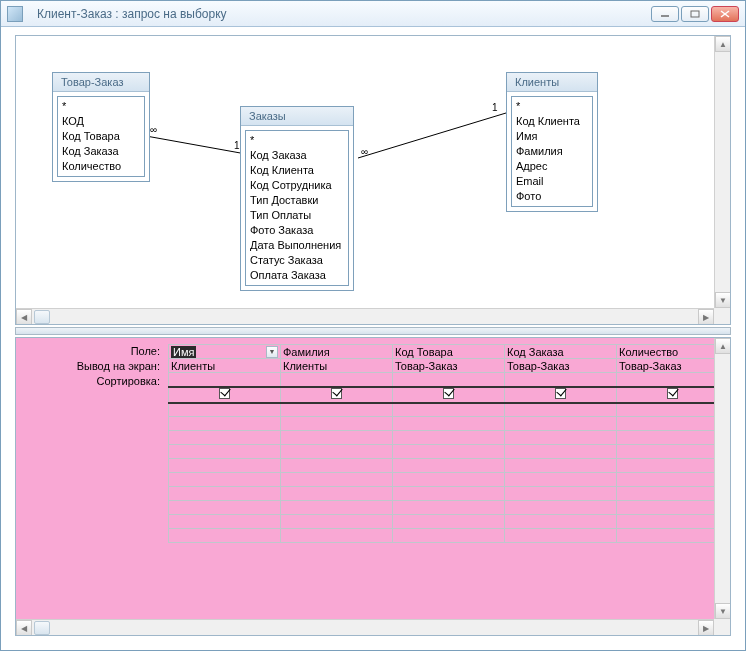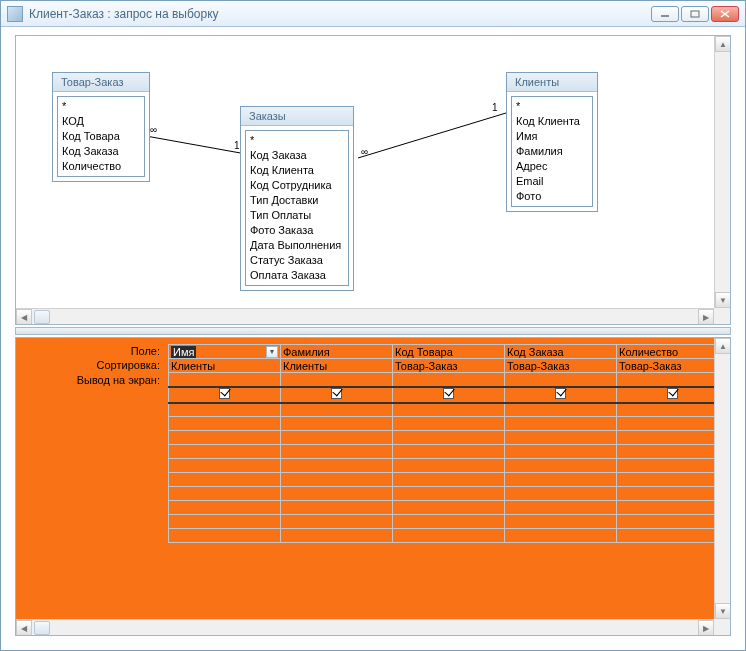--- a/index.html
+++ b/index.html
@@ -21,21 +21,21 @@
     display: flex;
     align-items: center;
     padding: 0 6px;
   }
   .win-icon {
     width: 16px; height: 16px;
     background: linear-gradient(135deg,#d0e6f7,#9abdd8);
     border: 1px solid #7a9fbb;
     margin-right: 6px;
   }
-  .title-text { flex: 1; color: #4a6b87; font-size: 12px; }
+  .title-text { flex: 1; color: #4a6b87; font-size: 12px; margin-left: 8px; }
   .win-btns { display: flex; gap: 0; }
   .win-btn {
     width: 28px; height: 16px;
     border: 1px solid #7a9fbb;
     border-radius: 3px;
     margin-left: 2px;
     display: flex; align-items: center; justify-content: center;
     font-size: 10px; color: #5a5a5a;
     background: linear-gradient(#fdfdfd,#e6eef6);
   }
@@ -116,21 +116,21 @@
   }
 
   .splitter {
     position:absolute; left:14px; right:14px; top:300px; height:8px;
     background: linear-gradient(to bottom,#eef3f8,#d7e3ed);
     border:1px solid #a8b9c6;
   }
   .grid-pane {
     position:absolute; left:14px; right:14px; top:310px; bottom:14px;
     border:1px solid #9eb6c9;
-    background:#f97316;
+    background:#f9a8d4;
     overflow:hidden;
   }
   .grid-wrap { position:absolute; left:0; top:0; right:16px; bottom:16px; overflow:hidden; }
   .grid-labels {
     position:absolute; top:6px; left:0; width:150px; text-align:right;
   }
   .grid-labels div { height:14px; line-height:14px; padding-right:6px; color:#000; }
   .design-grid {
     position:absolute; top:6px; left:152px; right:0;
     border-collapse:collapse;
@@ -262,22 +262,22 @@
     </div>
     <div class="corner"></div>
   </div>
 
   <div class="splitter"></div>
 
   <div class="grid-pane">
     <div class="grid-wrap">
       <div class="grid-labels">
         <div>Поле:</div>
+        <div style="height:16px;line-height:16px;">Вывод на экран:</div>
         <div>Сортировка:</div>
-        <div style="height:16px;line-height:16px;">Вывод на экран:</div>
       </div>
 
       <table class="design-grid">
         <colgroup>
             <col width="112">
             <col width="112">
             <col width="112">
             <col width="112">
             <col width="112">
           </colgroup>

